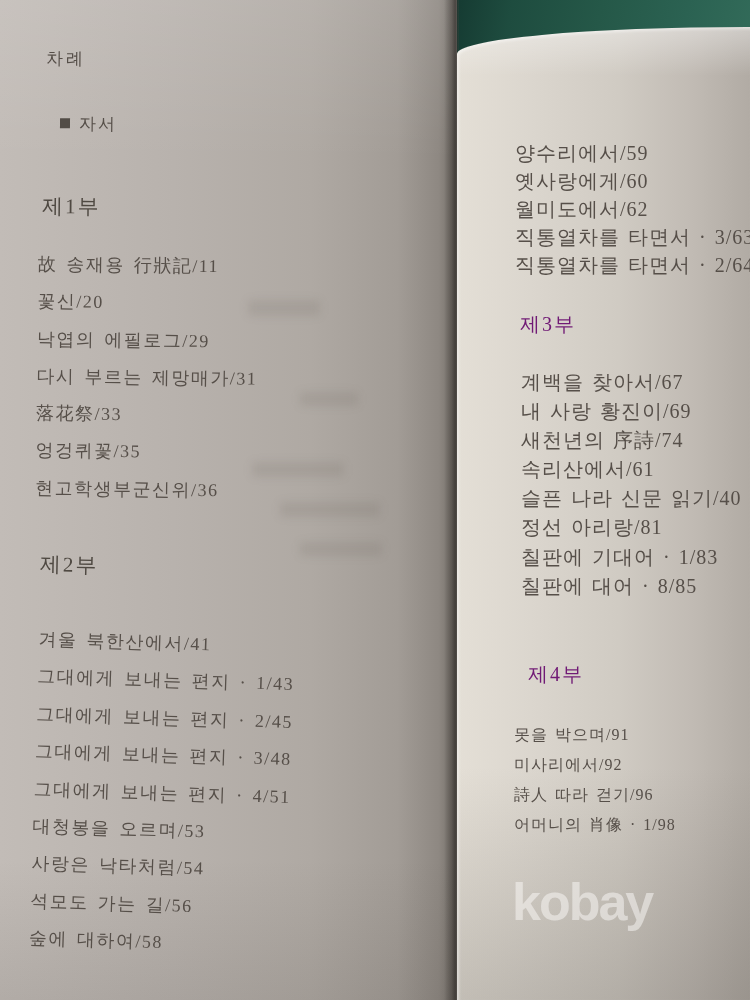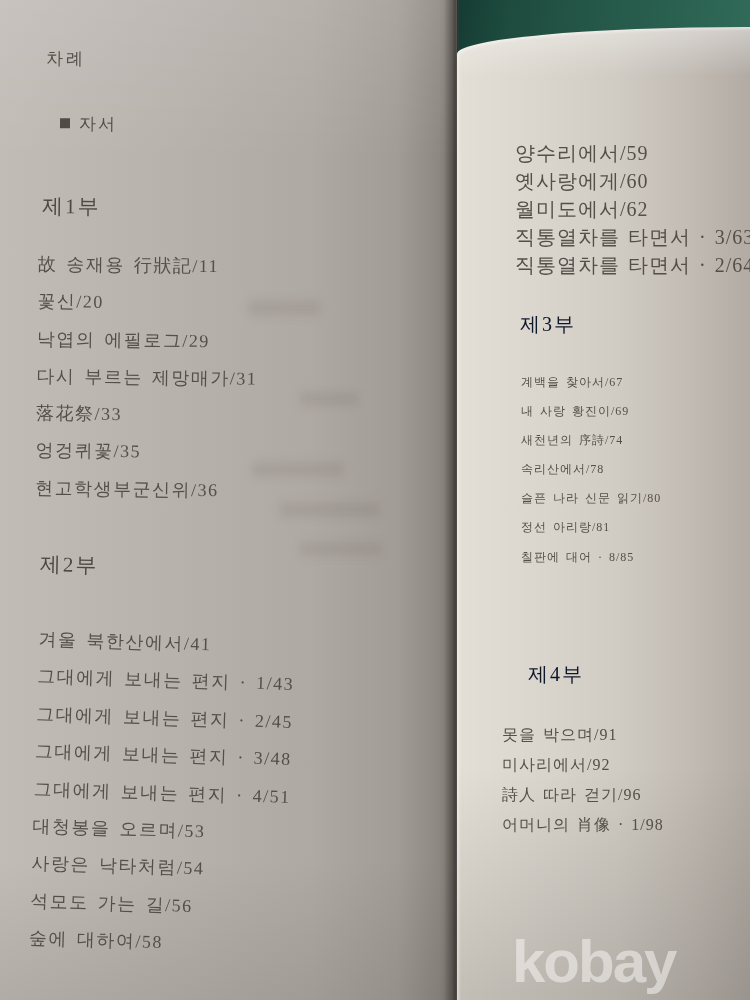--- a/index.html
+++ b/index.html
@@ -45,34 +45,34 @@
   .sq{display:inline-block; width:10px; height:10px; background:#524c46; margin-right:9px; vertical-align:1px;}
   .h-l{font-size:21px; letter-spacing:2px; color:#4f4942;}
   .h1l{left:42px; top:192px; transform:rotate(.5deg);}
   .h2l{left:40px; top:550px; transform:rotate(1.2deg);}
   ul.toc{list-style:none; margin:0; padding:0; position:absolute; transform-origin:left top;}
   ul.toc li{white-space:nowrap; color:#564f49;}
   .list1{left:38px; top:246px; font-size:18px; letter-spacing:1.5px; word-spacing:3px; transform:rotate(.7deg);}
   .list1 li{line-height:37.3px;}
   .list2{left:39px; top:621px; font-size:18px; letter-spacing:1.5px; word-spacing:3px; transform:rotate(1.8deg);}
   .list2 li{line-height:37.4px;}
-  .rtxt li, .h-r{color:#0f172a;}
+  .rtxt li, .h-r{color:#701a75;}
   .h-r{position:absolute; font-size:20px; letter-spacing:2px; white-space:nowrap;}
   .h3r{left:520px; top:311px;}
   .h4r{left:528px; top:661px;}
   .listA{left:515px; top:139px; font-size:20px; letter-spacing:1px; word-spacing:2px;}
   .listA li{line-height:28px;}
-  .listB{left:521px; top:368px; font-size:12px; letter-spacing:1px; word-spacing:2px;}
+  .listB{left:521px; top:368px; font-size:20px; letter-spacing:1px; word-spacing:2px;}
   .listB li{line-height:29.1px;}
-  .listC{left:502px; top:720px; font-size:16px; letter-spacing:1px; word-spacing:2px;}
+  .listC{left:514px; top:720px; font-size:16px; letter-spacing:1px; word-spacing:2px;}
   .listC li{line-height:30px;}
   .watermark{
-    position:absolute; left:512px; top:932px;
+    position:absolute; left:512px; top:876px;
     font-family:"Liberation Sans","DejaVu Sans",sans-serif;
-    font-weight:700; font-size:60px; line-height:1; letter-spacing:-2px;
+    font-weight:700; font-size:52px; line-height:1; letter-spacing:-2px;
     color:rgba(250,248,245,.52); white-space:nowrap;
   }
 </style>
 </head>
 <body>
 
 <div class="photo">
 
   <div class="green-bg"></div>
 
@@ -125,23 +125,24 @@
       <li class="toc-item">월미도에서/62</li>
       <li class="toc-item">직통열차를 타면서 · 3/63</li>
       <li class="toc-item">직통열차를 타면서 · 2/64</li>
     </ul>
 
   <div class="h-r h3r">제3부</div>
   <ul class="toc rtxt listB">
       <li class="toc-item">계백을 찾아서/67</li>
       <li class="toc-item">내 사랑 황진이/69</li>
       <li class="toc-item">새천년의 序詩/74</li>
-      <li class="toc-item">속리산에서/78</li>
-      <li class="toc-item">슬픈 나라 신문 읽기/80</li>
+      <li class="toc-item">속리산에서/61</li>
+      <li class="toc-item">슬픈 나라 신문 읽기/40</li>
       <li class="toc-item">정선 아리랑/81</li>
+      <li class="toc-item">칠판에 기대어 · 1/83</li>
       <li class="toc-item">칠판에 대어 · 8/85</li>
     </ul>
 
   <div class="h-r h4r">제4부</div>
   <ul class="toc rtxt listC">
       <li class="toc-item">못을 박으며/91</li>
       <li class="toc-item">미사리에서/92</li>
       <li class="toc-item">詩人 따라 걷기/96</li>
       <li class="toc-item">어머니의 肖像 · 1/98</li>
     </ul>

